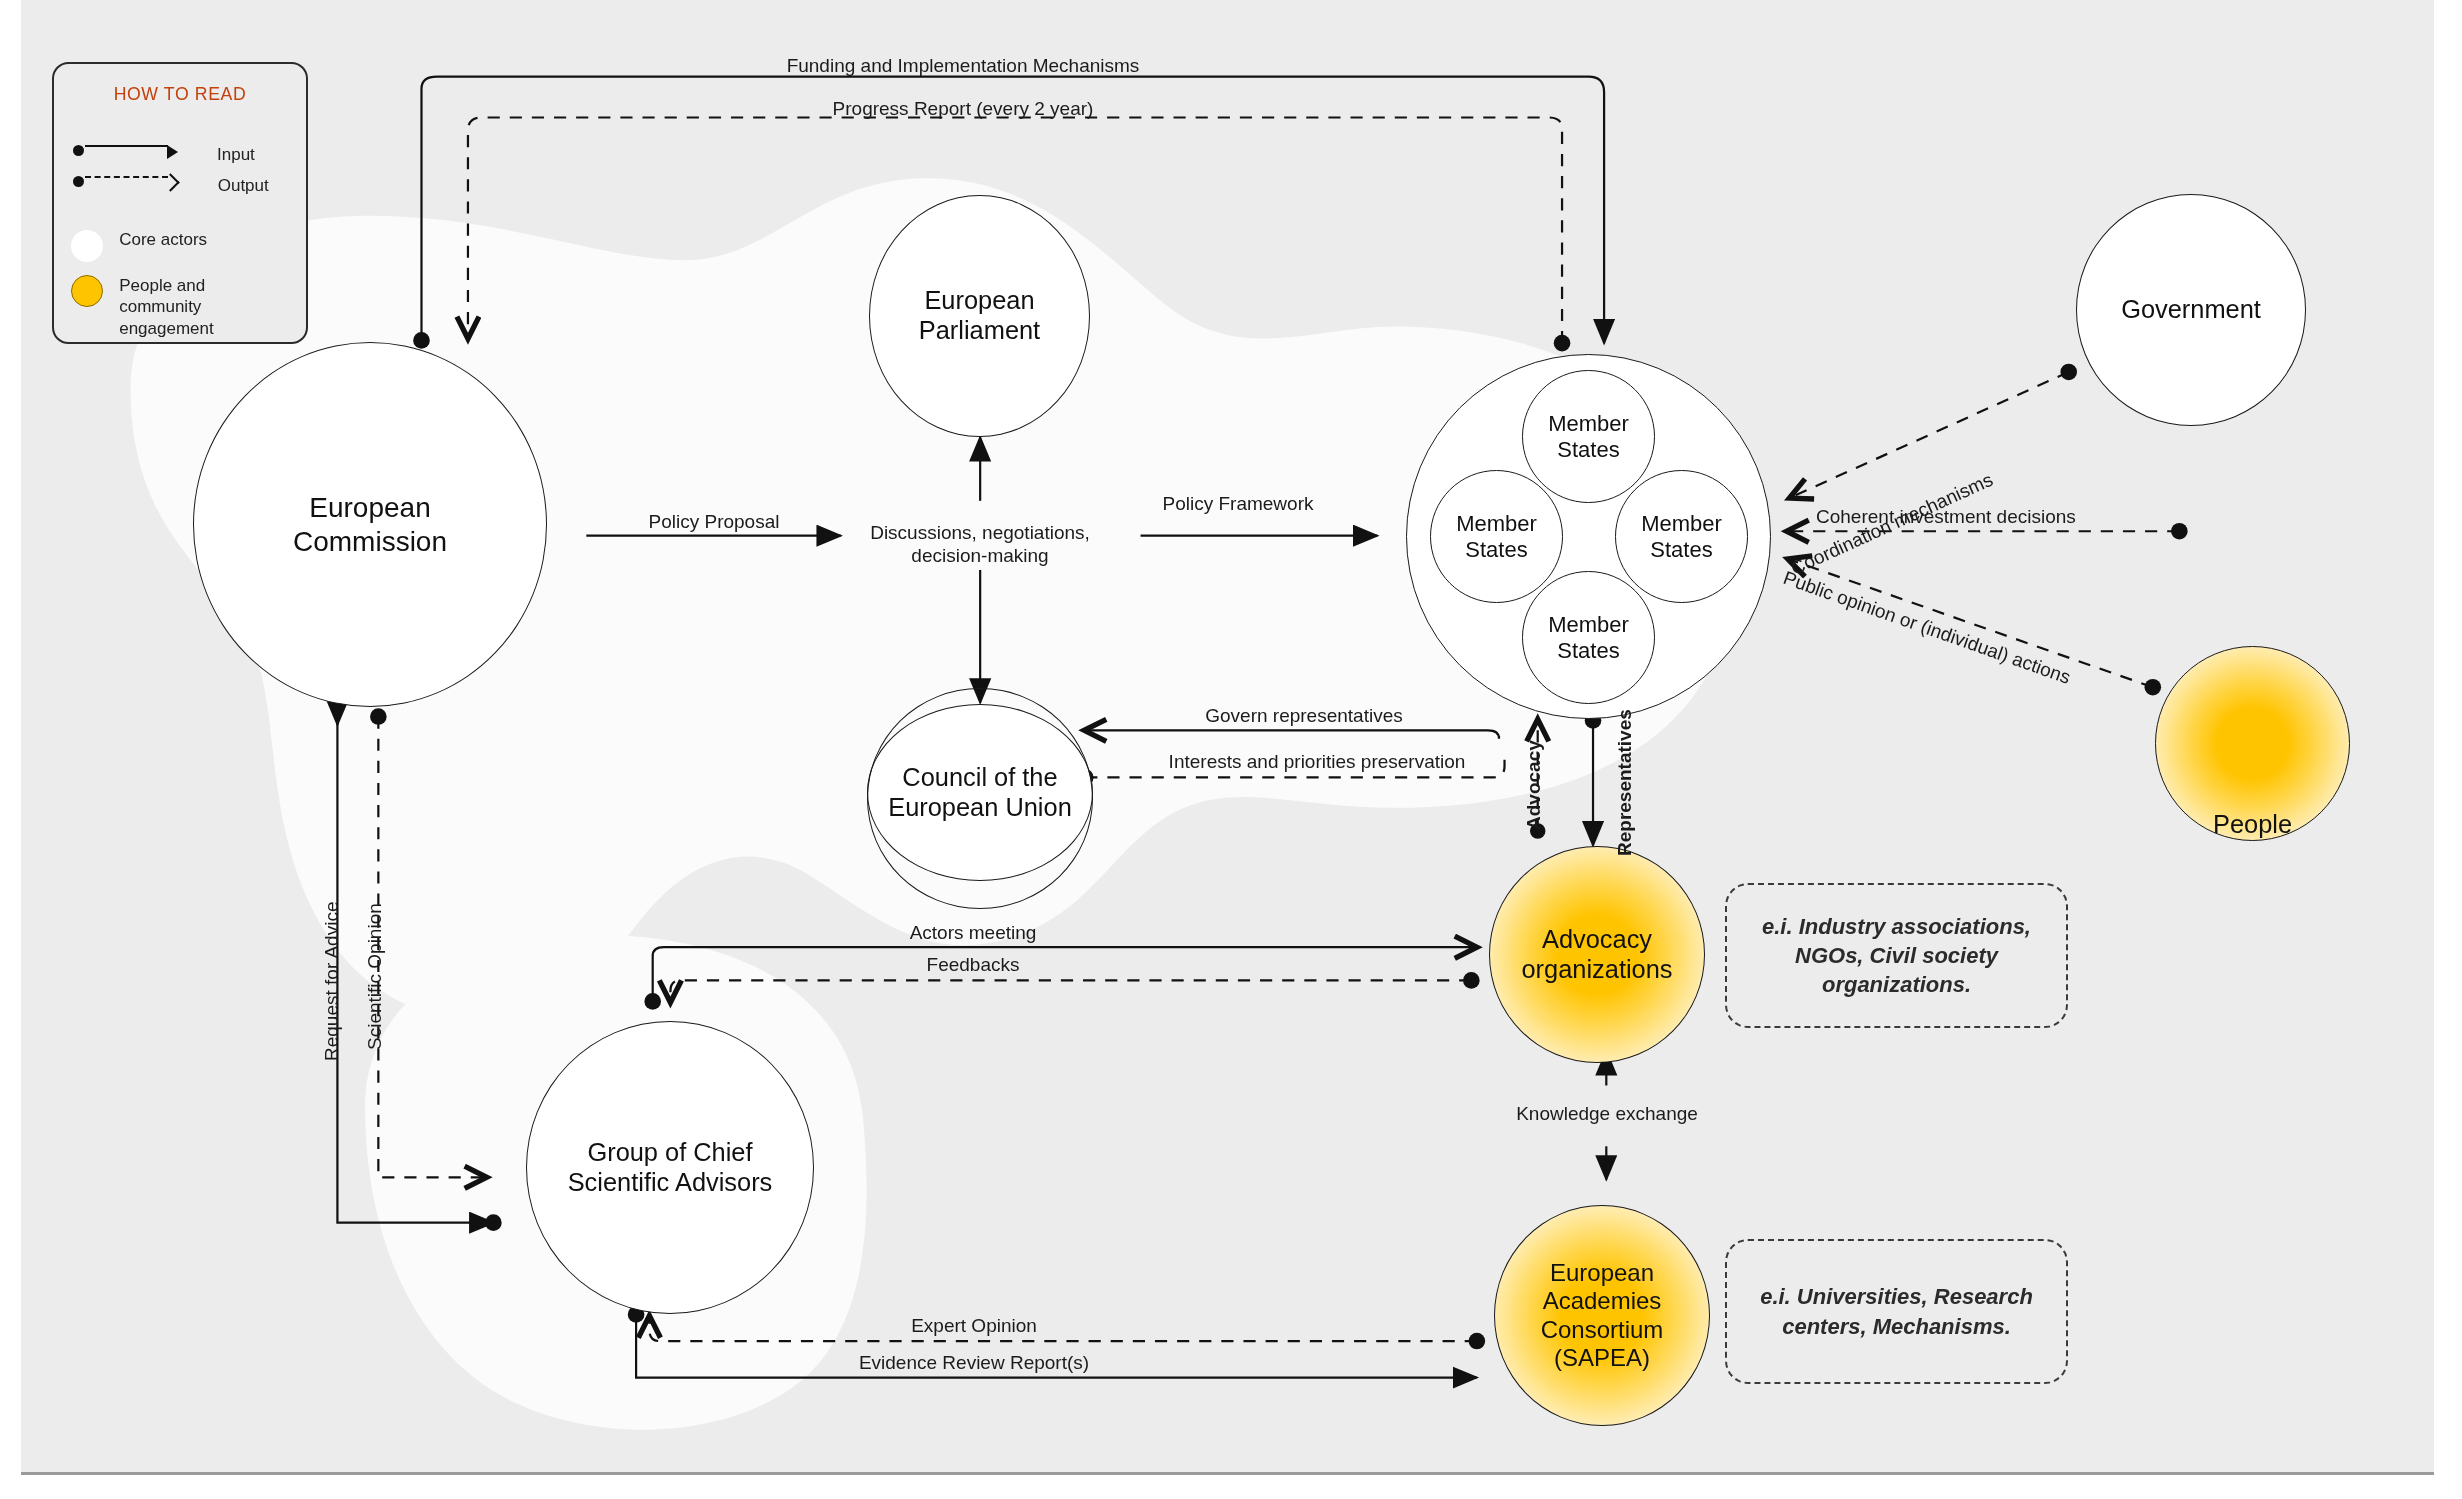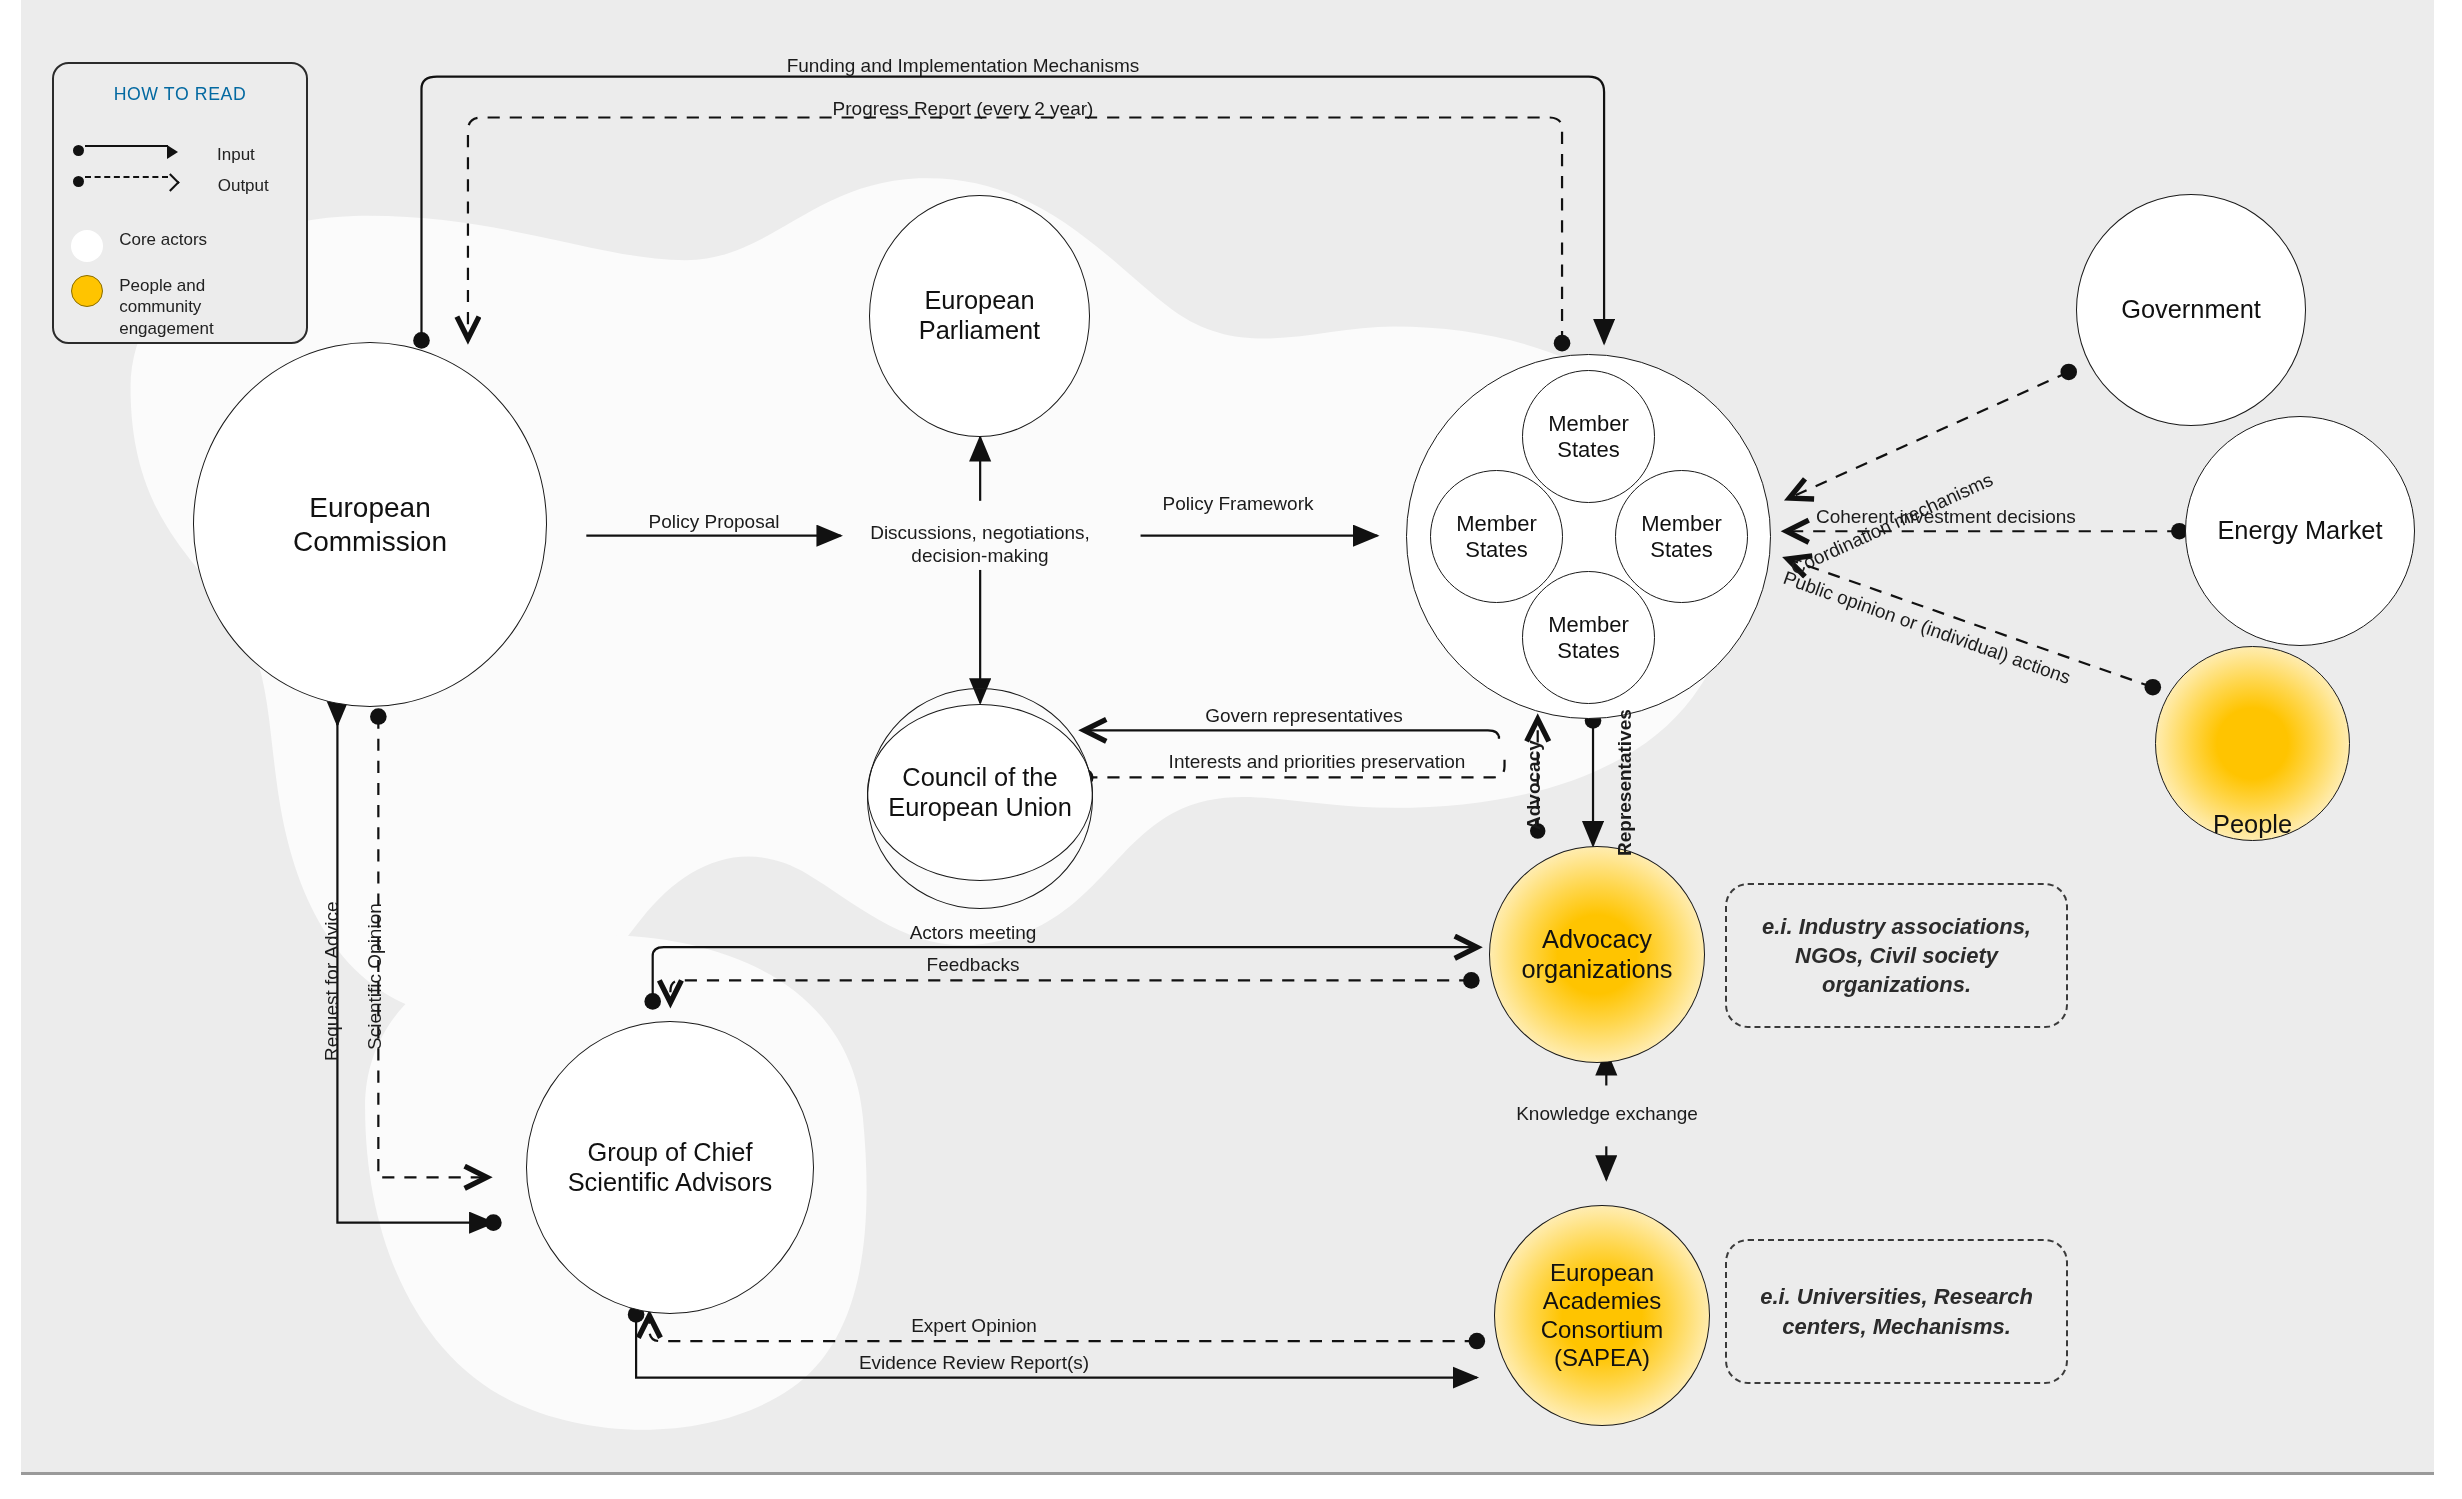--- a/index.html
+++ b/index.html
@@ -25,21 +25,21 @@
   .exbox{position:absolute;border:2.2px dashed #3a3a3a;border-radius:23px;
          display:flex;align-items:center;justify-content:center;text-align:center;
          font-style:italic;font-weight:bold;color:#2b2b2b;box-sizing:border-box;
          background:radial-gradient(ellipse at 50% 50%, #ffc400 0%, #ffc400 22%, #ffd githubs 0%, #ffd64b 45%, #ffeaa6 70%, #f7f2e6 92%, #efefef 100%);}
   .exbox-inner{padding:0 19px;line-height:1.32;}
 
   
   #legend{position:absolute;left:52px;top:62px;width:256px;height:282px;
           background:#ececec;border:2.2px solid #2b2b2b;border-radius:16.6px;box-sizing:border-box;}
   #legend .ttl{position:absolute;left:0;right:0;top:20px;text-align:center;
-               font-size:17.7px;letter-spacing:0.6px;color:#0369a1;}
+               font-size:17.7px;letter-spacing:0.6px;color:#c2410c;}
   #legend .row{position:absolute;display:flex;align-items:flex-start;}
   #legend .lbl{font-size:17px;color:#222;}
   .lgdot{width:11px;height:11px;border-radius:50%;background:#111;flex:0 0 auto;}
   .lgline{height:0;border-top:2.8px solid #111;width:83px;margin-left:1.1px;}
   .lgline.dash{border-top:2.8px dashed #111;}
   .lgarrow{width:0;height:0;border-top:7.2px solid transparent;border-bottom:7.2px solid transparent;border-left:11px solid #111;margin-left:-1.1px;}
   .lgarrow.open{border:none;width:11px;height:11px;border-top:2.8px solid #111;border-right:2.8px solid #111;transform:rotate(45deg);margin-left:-4.4px;}
   .swatch{width:32px;height:32px;border-radius:50%;flex:0 0 auto;}
   .swatch.white{background:#fff;}
   .swatch.yellow{background:#ffc400;border:1.7px solid #8a6d00;box-sizing:border-box;}
@@ -218,23 +218,20 @@
   </div>
   <div class="ms" style="left:1522px;top:571px;width:133px;height:133px;">
     <span style="white-space:pre-line;">Member
 States</span>
   </div>
 
   <div class="node core" style="left:2076px;top:194px;width:230px;height:232px;font-size:25.4px;">
     <span class="node-label">Government</span>
   </div>
 
-  <div class="node core" style="left:2185px;top:416px;width:230px;height:230px;font-size:25.4px;">
-    <span class="node-label">Energy Market</span>
-  </div>
 
   <div class="node people" style="left:2155px;top:646px;width:195px;height:195px;font-size:25.4px;align-items:flex-end;">
     <span class="node-label">People</span>
   </div>
 
   <div class="node people" style="left:1489px;top:846px;width:216px;height:217px;font-size:25.4px;">
     <span class="node-label" style="white-space:pre-line;">Advocacy
 organizations</span>
   </div>
 

